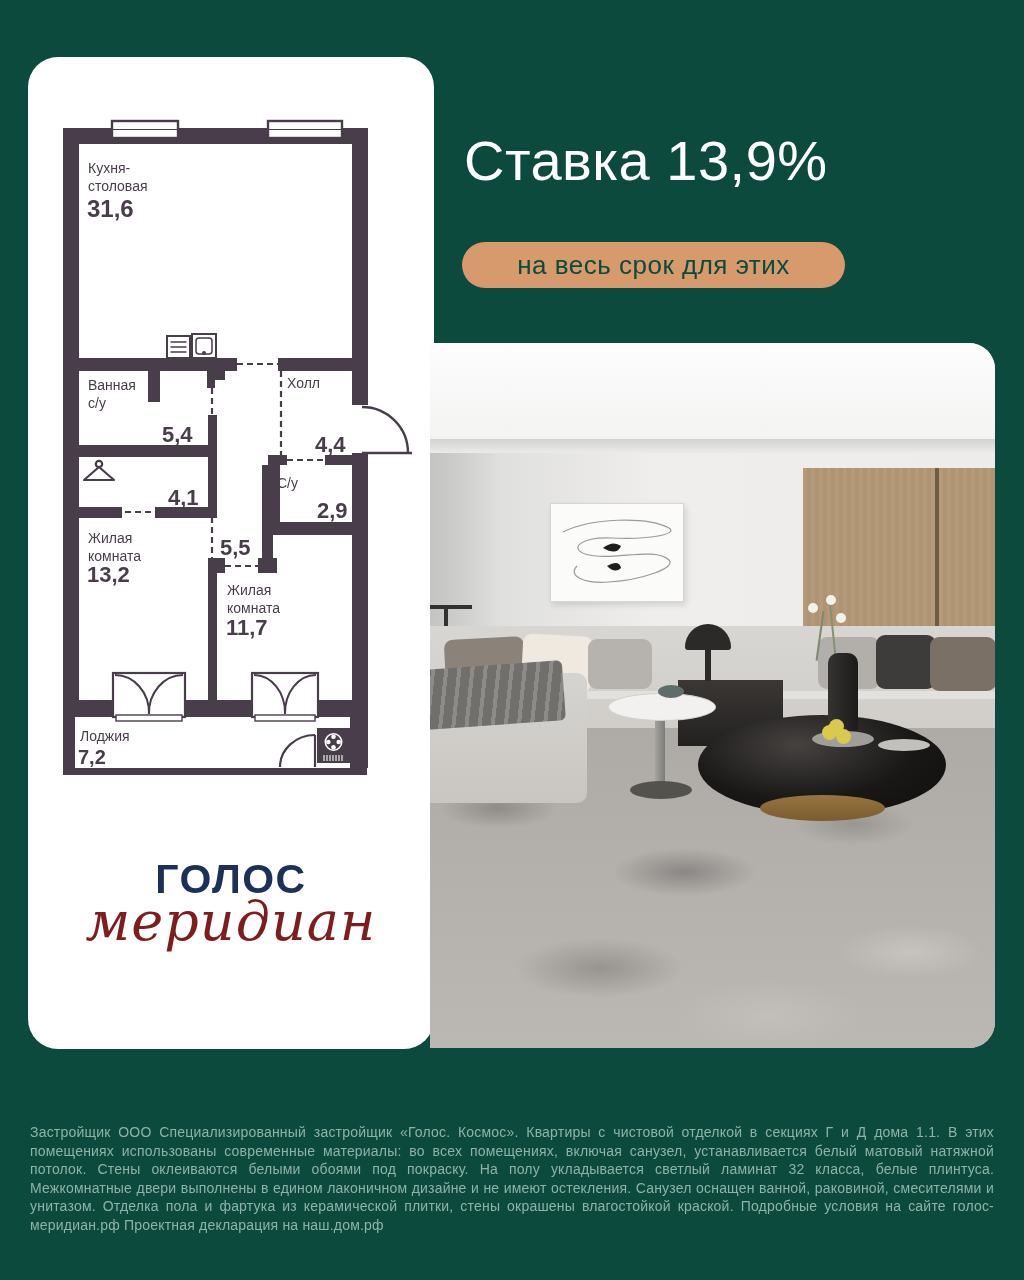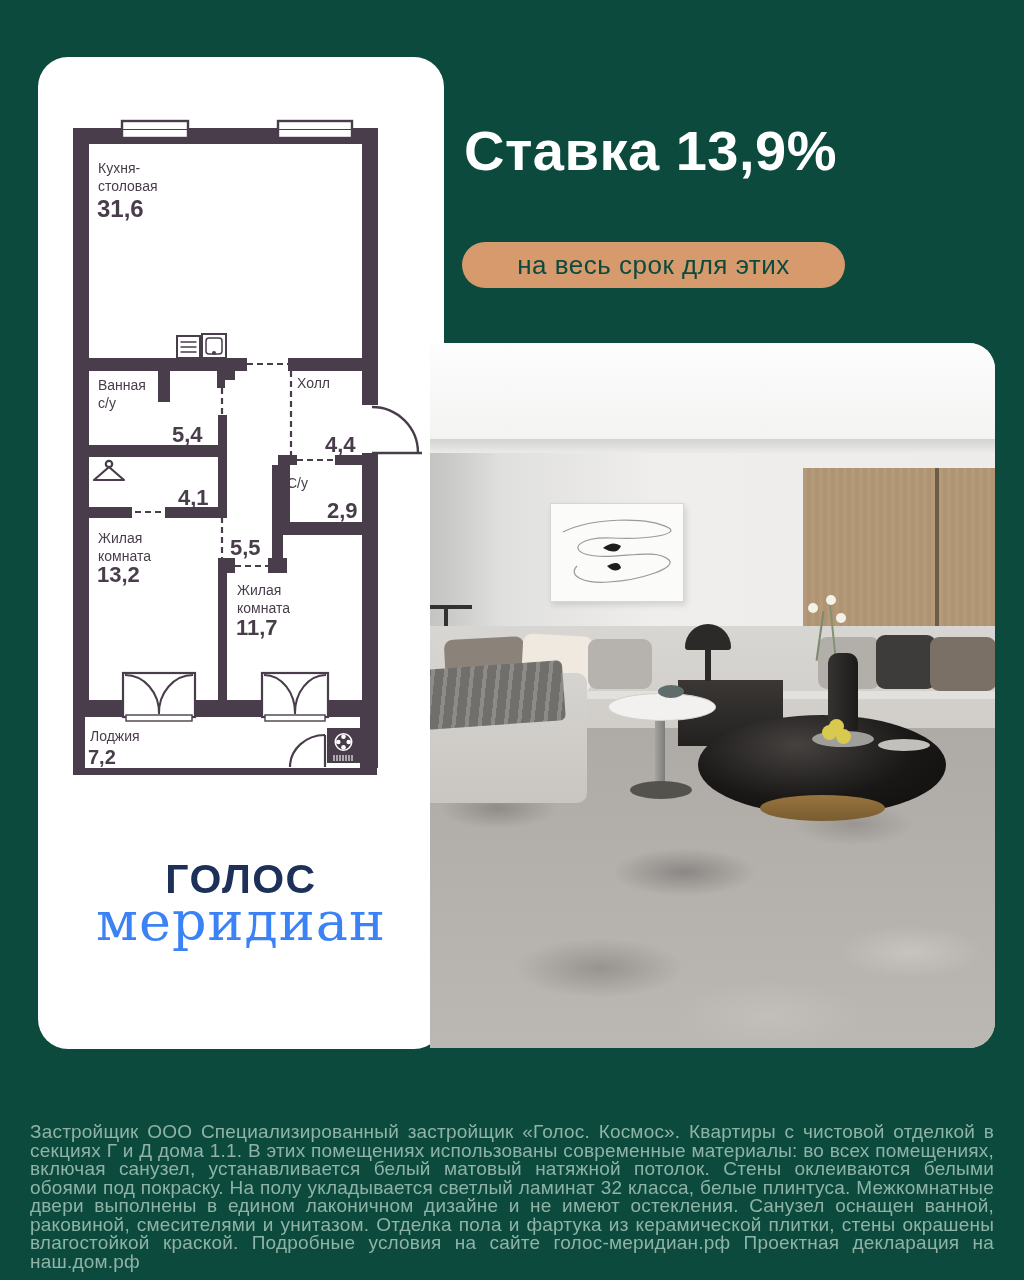--- a/index.html
+++ b/index.html
@@ -3,31 +3,31 @@
 <meta charset="utf-8">
 <style>
   html,body{margin:0;padding:0;}
   body{
     width:1024px;height:1280px;position:relative;overflow:hidden;
     background:#0c4a3e;
     font-family:"Liberation Sans",sans-serif;
   }
   
   .card{
-    position:absolute;left:38px;top:57px;width:406px;height:992px;
+    position:absolute;left:28px;top:57px;width:406px;height:992px;
     background:#ffffff;border-radius:30px;
   }
   .plan-svg{position:absolute;left:0;top:0;}
   .logo{position:absolute;left:0;width:100%;text-align:center;}
   .logo-title{top:799px;font-size:41px;font-weight:bold;color:#1c3059;letter-spacing:1.5px;}
-  .logo-sub{top:833px;font-family:"DejaVu Serif",serif;font-size:54px;color:#3b82f6;letter-spacing:1px;}
+  .logo-sub{top:833px;font-family:"DejaVu Serif",serif;font-style:italic;font-size:54px;color:#7f1d1d;letter-spacing:1px;}
   
   .headline{position:absolute;left:464px;top:108px;width:540px;}
   .psk{font-size:46px;font-weight:400;color:#a7bfb3;letter-spacing:.5px;white-space:nowrap;}
-  .rate{font-size:56px;font-weight:700;color:#ffffff;letter-spacing:.5px;margin-top:10px;white-space:nowrap;}
+  .rate{font-size:56px;font-weight:400;color:#ffffff;letter-spacing:.5px;margin-top:20px;white-space:nowrap;}
   .badge{
     position:absolute;left:462px;top:242px;width:383px;height:46px;
     background:#d69a6d;border-radius:23px;
     display:flex;align-items:center;justify-content:center;
     font-size:26px;color:#0c4a3e;letter-spacing:.5px;
   }
   
   .photo{
     position:absolute;left:430px;top:343px;width:565px;height:705px;
     border-radius:0 26px 26px 0;overflow:hidden;background:#e9e8e6;
@@ -79,21 +79,21 @@
   .ph-coffee{left:268px;top:372px;width:248px;height:100px;border-radius:50%;
     background:radial-gradient(ellipse at 40% 30%,#454240 0%,#1a1817 55%,#0e0d0c 100%);}
   .ph-coffee-base{left:330px;top:452px;width:125px;height:26px;background:linear-gradient(#97743f,#7a5c30);border-radius:50%;}
   .ph-plate{left:382px;top:388px;width:62px;height:16px;background:#a09e9a;border-radius:50%;}
   .lemon{width:15px;height:15px;border-radius:50%;background:#d9c94e;}
   .l1{left:392px;top:382px;} .l2{left:406px;top:386px;} .l3{left:399px;top:376px;}
   .ph-plate2{left:448px;top:396px;width:52px;height:12px;background:#c2c0bc;border-radius:50%;}
   
   .footer{
     position:absolute;left:30px;top:1123px;width:964px;
-    font-size:19px;line-height:18.5px;color:#8fb3a6;
+    font-size:14px;line-height:18.5px;color:#8fb3a6;
     text-align:justify;letter-spacing:.2px;
   }
 </style>
 </head>
 <body>
 
 <div class="headline">
   <div class="rate">Ставка 13,9%</div>
 </div>
 <div class="badge">на весь срок для этих</div>

